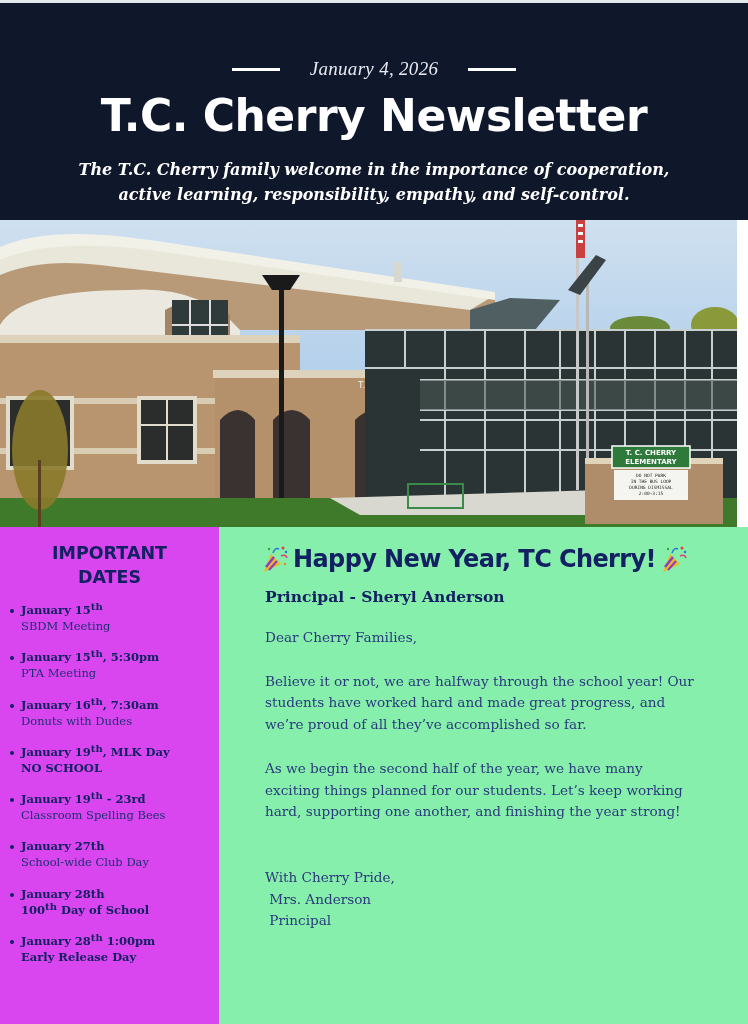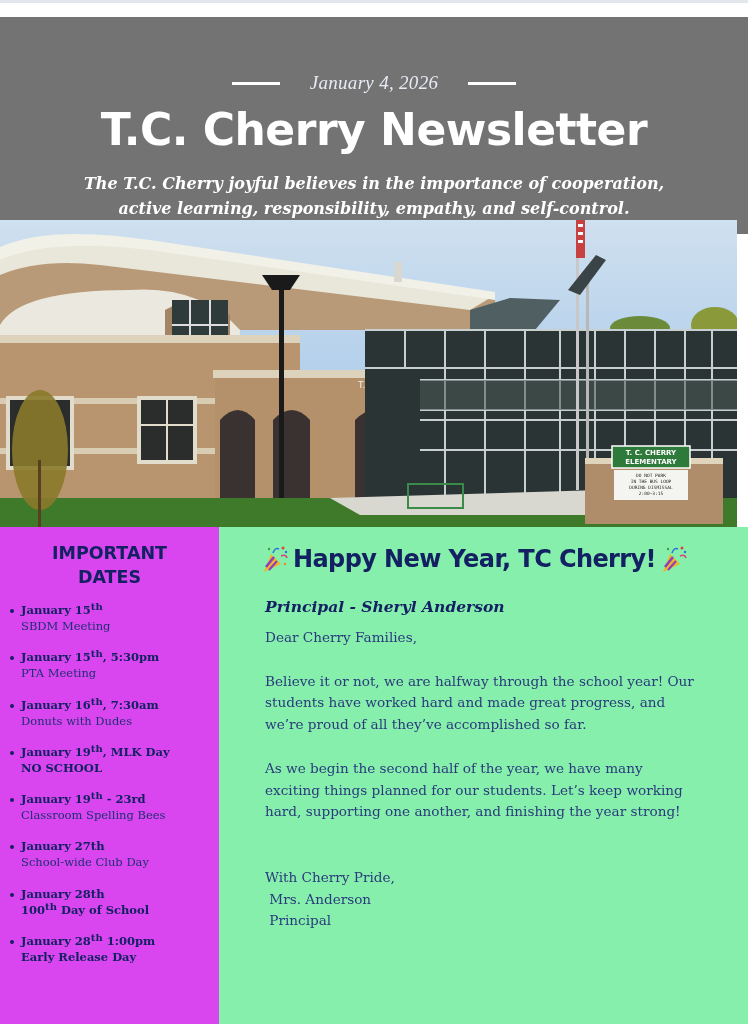--- a/index.html
+++ b/index.html
@@ -2,22 +2,22 @@
 <html><head>
 <meta charset="utf-8">
 <style>
   * { box-sizing: border-box; margin: 0; padding: 0; }
   html, body { width: 748px; height: 1024px; overflow: hidden; background: #ffffff; }
   body { position: relative; font-family: "DejaVu Serif", serif; }
 
   .topstrip { position: absolute; left: 0; top: 0; width: 748px; height: 3px; background: #e4e6ee; }
 
   .header {
-    position: absolute; left: 0; top: 17px; width: 748px; height: 217px;
-    background: #737373; color: #fff; text-align: center;
+    position: absolute; left: 0; top: 3px; width: 748px; height: 217px;
+    background: #0f172a; color: #fff; text-align: center;
   }
   .dateline {
     position: absolute; top: 54px; left: 0; width: 748px; height: 24px;
     display: flex; justify-content: center; align-items: center; gap: 30px;
   }
   .dash { width: 48px; height: 3px; background: #ffffff; }
   .date {
     font-family: "Liberation Serif", serif; font-style: italic; font-size: 19px;
     color: #e8eaf4; letter-spacing: 0.3px;
   }
@@ -61,21 +61,21 @@
   .main { position: absolute; left: 219px; top: 527px; width: 529px; height: 497px; background: #86efac; }
   .headline {
     position: absolute; top: 14px; left: 42px; width: 490px; height: 36px;
     display: flex; align-items: center; gap: 4px;
     font-family: "DejaVu Sans", sans-serif; font-weight: bold; font-size: 24px; color: #132163;
     letter-spacing: -0.6px; white-space: nowrap;
   }
   .party { width: 28px; height: 30px; flex: none; }
   .byline {
     position: absolute; top: 60px; left: 46px;
-    font-family: "DejaVu Serif", serif; font-style: italic; font-weight: bold; font-size: 15.5px; color: #132163; margin-top: 10px;
+    font-family: "DejaVu Serif", serif; font-weight: bold; font-size: 15.5px; color: #132163;
   }
   .letter {
     position: absolute; top: 100px; left: 46px; width: 480px;
     font-family: "DejaVu Serif", serif; font-size: 13.6px; line-height: 21.8px; color: #2a3a7c;
   }
   .letter p { margin-bottom: 21.8px; white-space: nowrap; }
   .letter b { color: #132163; }
   .letter .sig { margin-bottom: 0; }
 </style>
 </head>
@@ -84,21 +84,21 @@
 <div class="topstrip"></div>
 
 <header class="header">
   <div class="dateline">
     <span class="dash"></span>
     <span class="date">January 4, 2026</span>
     <span class="dash"></span>
   </div>
   <h1 class="title">T.C. Cherry Newsletter</h1>
   <div class="motto">
-    <div>The T.C. Cherry joyful believes in the importance of cooperation,</div>
+    <div>The T.C. Cherry family welcome in the importance of cooperation,</div>
     <div>active learning, responsibility, empathy, and self-control.</div>
   </div>
 </header>
 
 <div class="photo">
   <svg width="737" height="307" viewBox="0 0 737 307" xmlns="http://www.w3.org/2000/svg">
 
     <ellipse cx="640" cy="108" rx="30" ry="12" fill="#6b8a3a"></ellipse>
     <ellipse cx="715" cy="105" rx="24" ry="18" fill="#8a9a3a"></ellipse>
 

